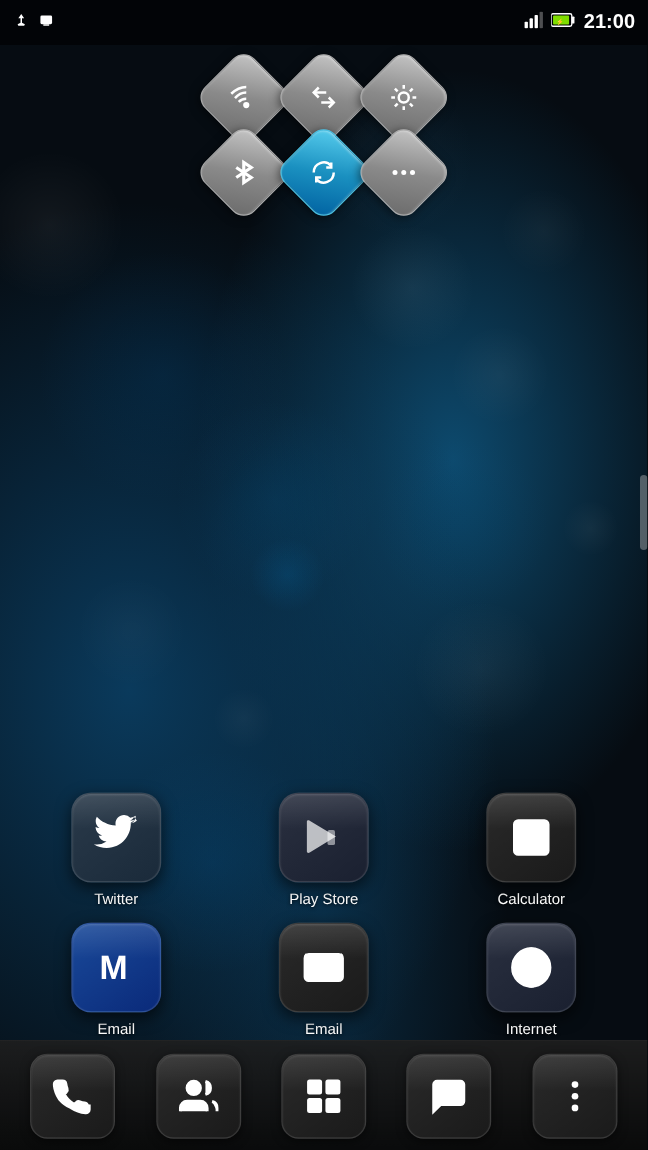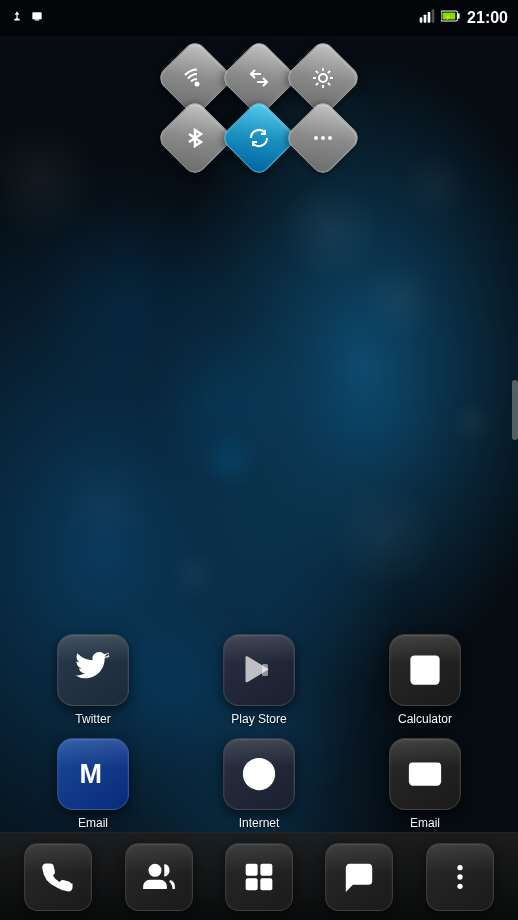--- a/index.html
+++ b/index.html
@@ -433,39 +433,39 @@
     <div class="app-icon icon-gmail">
       <svg width="36" height="36" viewBox="0 0 24 24" fill="white">
         <text x="3" y="18" font-size="18" font-weight="bold" fill="white" font-family="Arial">M</text>
       </svg>
     </div>
     <span class="app-label">Email</span>
   </div>
 
 
   <div class="app-item">
+    <div class="app-icon icon-email">
+      <svg width="36" height="36" viewBox="0 0 24 24" fill="none" stroke="white" stroke-width="1.5">
+        <rect x="2" y="5" width="20" height="14" rx="2"></rect>
+        <polyline points="2,5 12,13 22,5"></polyline>
+      </svg>
+    </div>
+    <span class="app-label">Email</span>
+  </div>
+
+  <div class="app-item">
     <div class="app-icon icon-internet">
       <svg width="36" height="36" viewBox="0 0 24 24" fill="none" stroke="white" stroke-width="1.5">
         <circle cx="12" cy="12" r="10"></circle>
         <ellipse cx="12" cy="12" rx="5" ry="10"></ellipse>
         <line x1="2" y1="9" x2="22" y2="9"></line>
         <line x1="2" y1="15" x2="22" y2="15"></line>
       </svg>
     </div>
     <span class="app-label">Internet</span>
-  </div>
-
-  <div class="app-item">
-    <div class="app-icon icon-email">
-      <svg width="36" height="36" viewBox="0 0 24 24" fill="none" stroke="white" stroke-width="1.5">
-        <rect x="2" y="5" width="20" height="14" rx="2"></rect>
-        <polyline points="2,5 12,13 22,5"></polyline>
-      </svg>
-    </div>
-    <span class="app-label">Email</span>
   </div>
 </div>
 
 <div class="dock">
 
   <div class="dock-item">
     <svg width="32" height="32" viewBox="0 0 24 24" fill="none" stroke="white" stroke-width="1.8">
       <path d="M22 16.92v3a2 2 0 0 1-2.18 2 19.79 19.79 0 0 1-8.63-3.07A19.5 19.5 0 0 1 4.1 13.6a19.79 19.79 0 0 1-3.07-8.67A2 2 0 0 1 3 2.84h3a2 2 0 0 1 2 1.72 12.84 12.84 0 0 0 .7 2.81 2 2 0 0 1-.45 2.11L7.09 10.9a16 16 0 0 0 6.04 6.04l1.22-1.16a2 2 0 0 1 2.11-.45 12.84 12.84 0 0 0 2.81.7A2 2 0 0 1 21 18v-.5"></path>
     </svg>
   </div>

